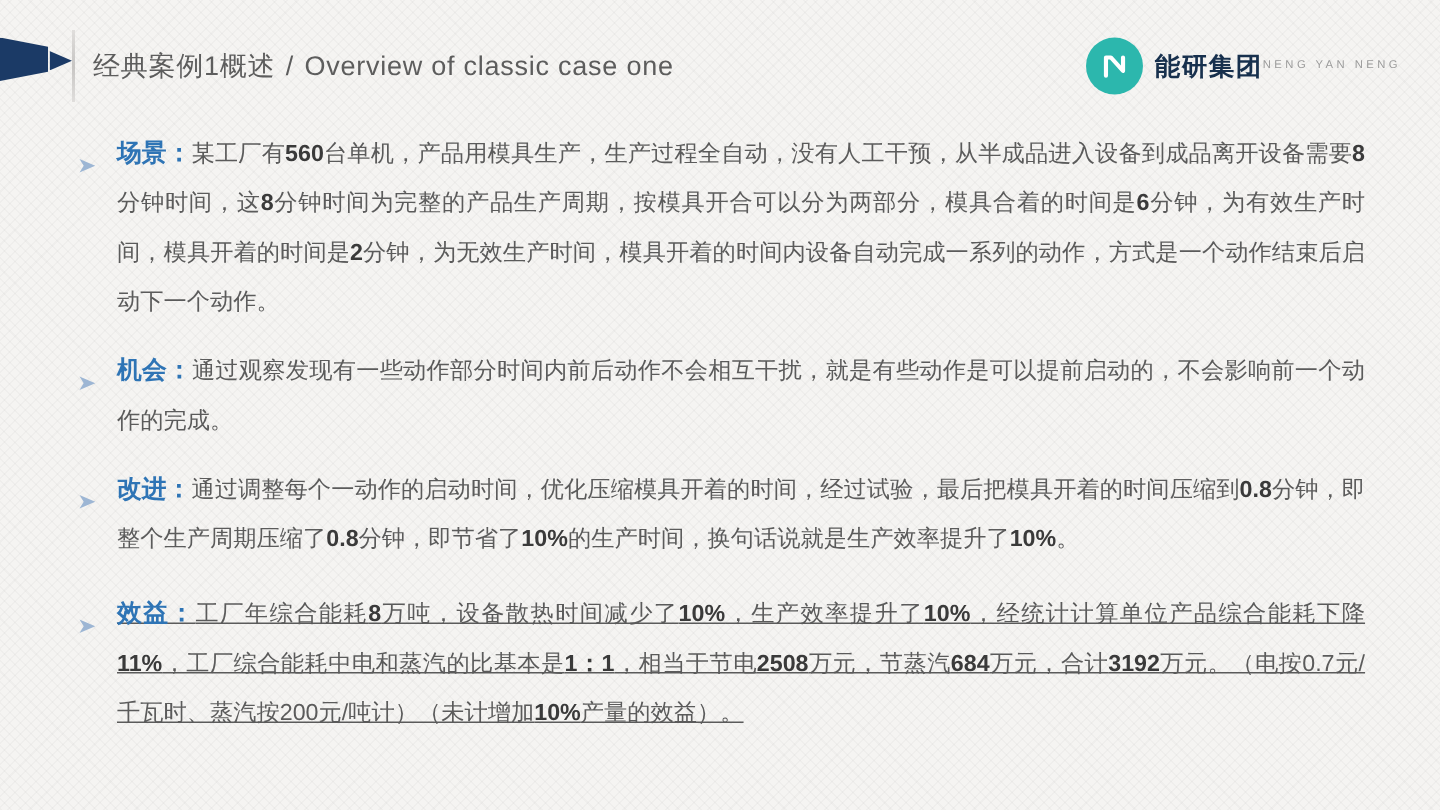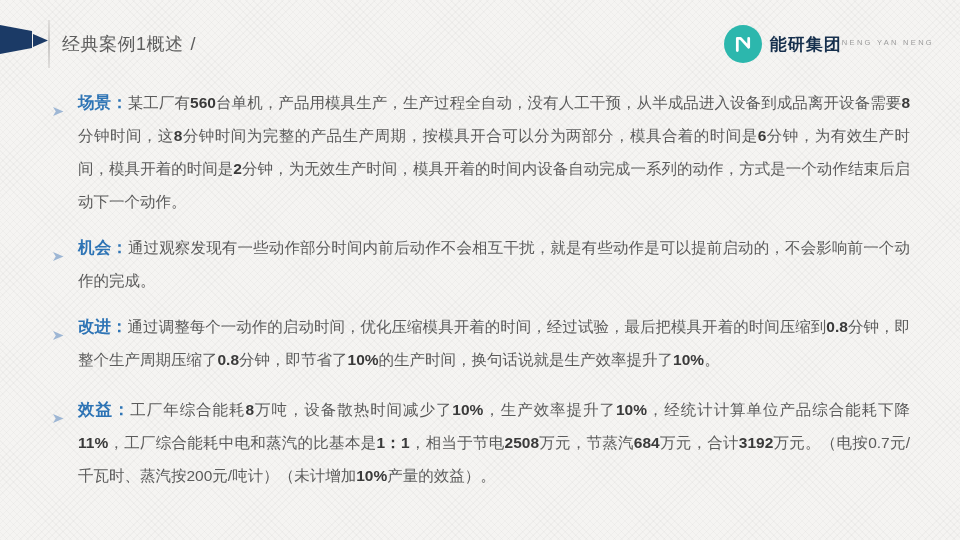--- a/index.html
+++ b/index.html
@@ -42,40 +42,41 @@
   .logo-text{display:flex;flex-direction:row;line-height:1;}
   .logo-zh{font-size:17px;font-weight:bold;color:#17304d;letter-spacing:1px;}
   .logo-en{font-size:7.5px;color:#9a9a9a;letter-spacing:2.3px;margin-top:3px;}
   
   .content{position:absolute;top:86px;left:52px;right:50px;}
   .bullet{
     position:relative;margin:0 0 13px 0;padding-left:26px;
     font-size:15.5px;line-height:33px;color:#5b5b5b;
     text-align:justify;
   }
-  .bullet:last-child{margin-top:17px;}
+  .bullet:last-child{margin-top:17px;text-decoration:underline;}
   .marker{position:absolute;left:0;top:10px;width:13px;height:13px;}
   .label{color:#2e74b5;font-weight:bold;font-size:16.5px;}
   .num{font-weight:bold;color:#3a3a3a;}
 </style>
 </head>
 <body>
 
 <div class="slide">
 
   <header class="header">
     <div class="flag">
       <div class="flag-big"></div>
       <div class="flag-tip"></div>
       <div class="flag-pole"></div>
     </div>
 
     <h1 class="title">
       <span>经典案例1概述</span>
       <span>/</span>
+      <span>Overview of classic case one</span>
     </h1>
 
     <div class="logo">
       <span class="logo-mark">
         <svg width="26" height="26" viewBox="0 0 32 32" aria-hidden="true">
           <path d="M9 24 L9 9 L13 9 L23 20 L23 9" fill="none" stroke="#ffffff" stroke-width="3.4" stroke-linecap="round" stroke-linejoin="round"></path>
         </svg>
       </span>
       <span class="logo-text">
         <span class="logo-zh">能研集团</span>

